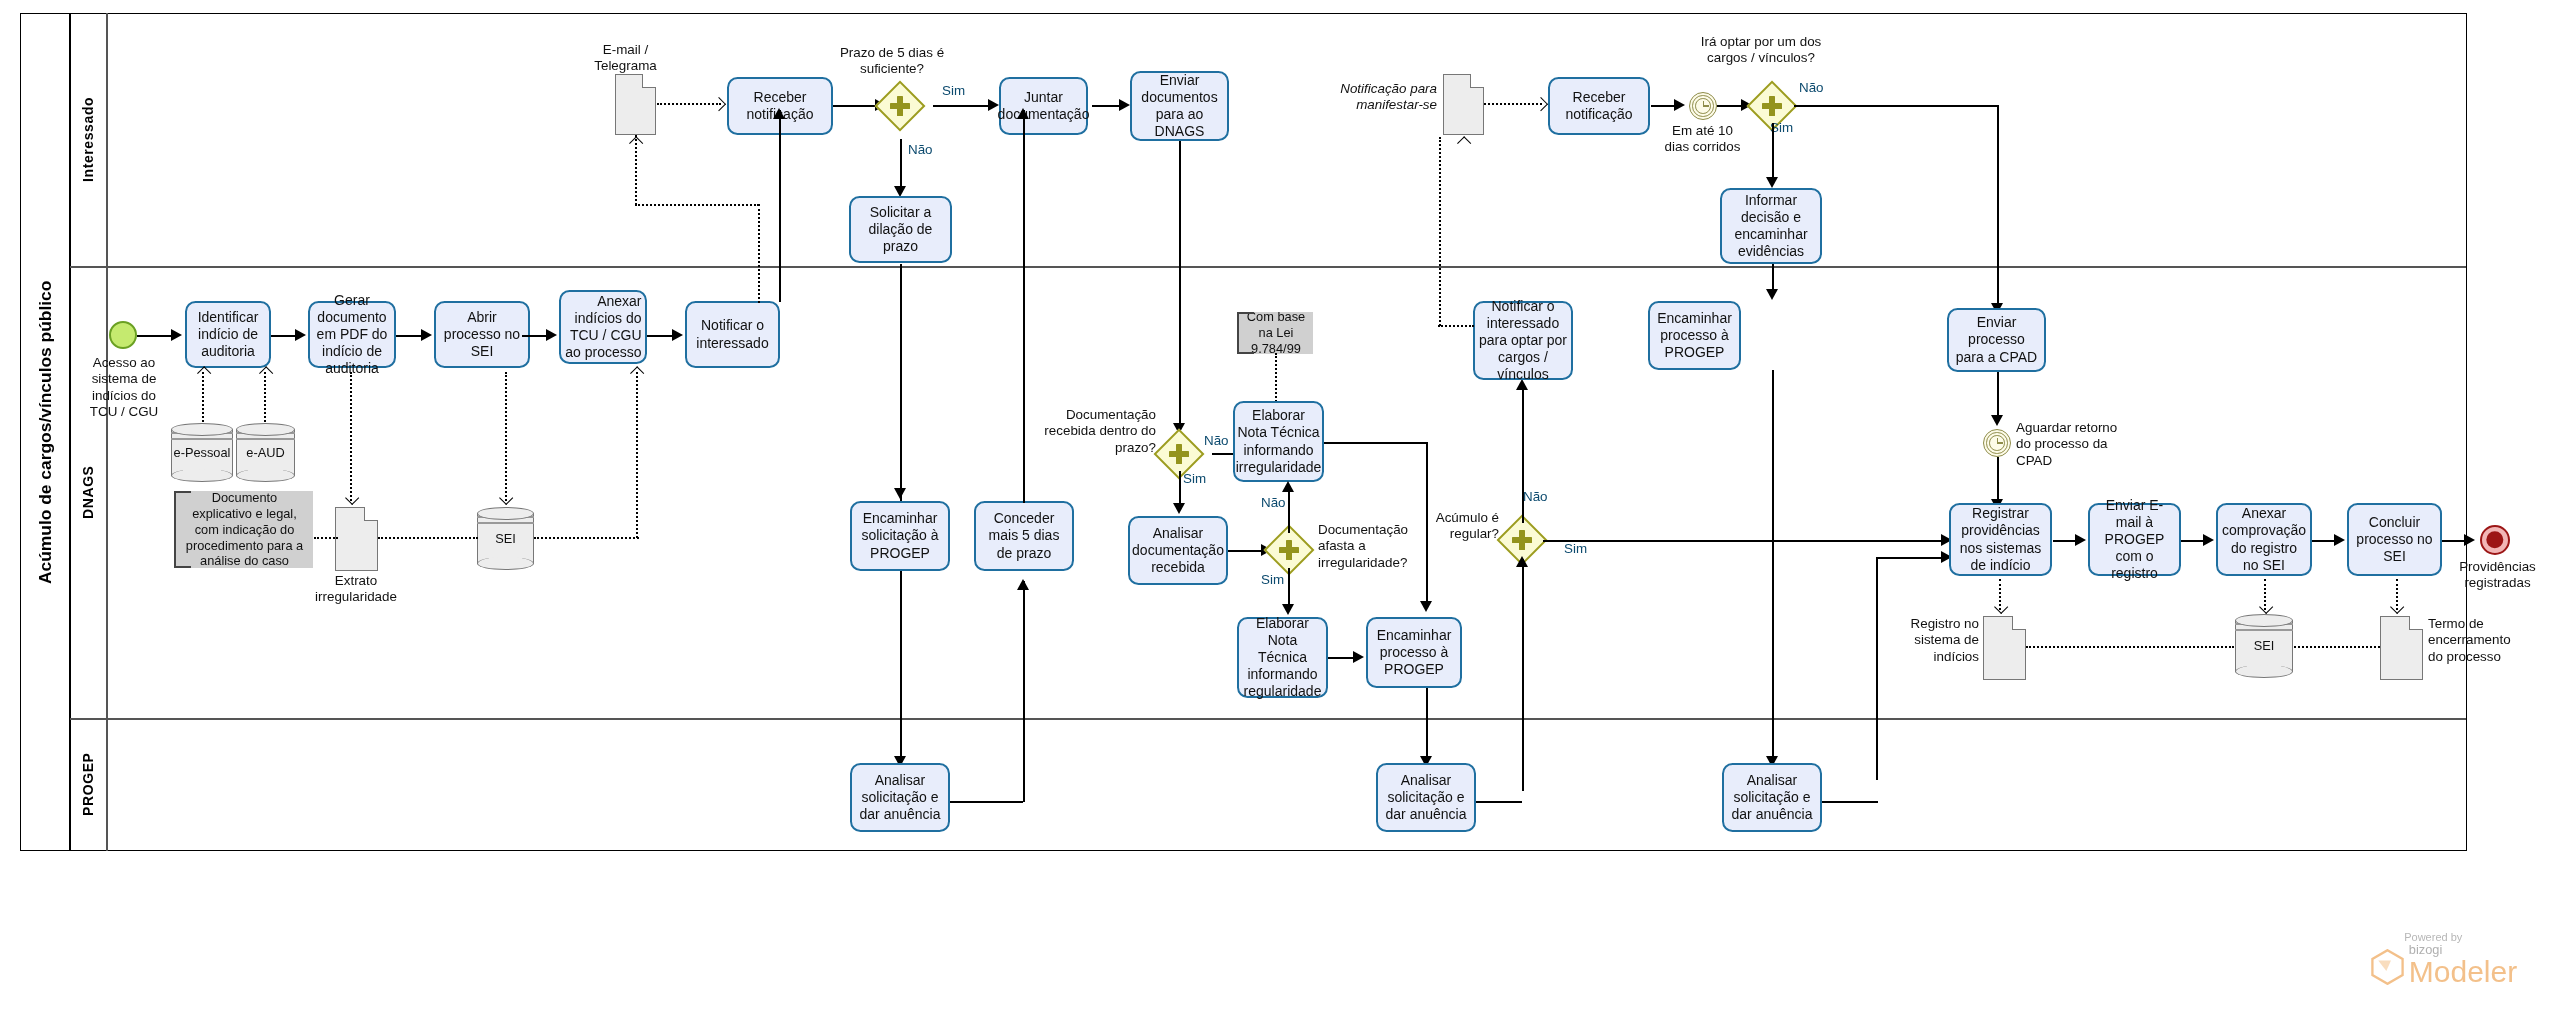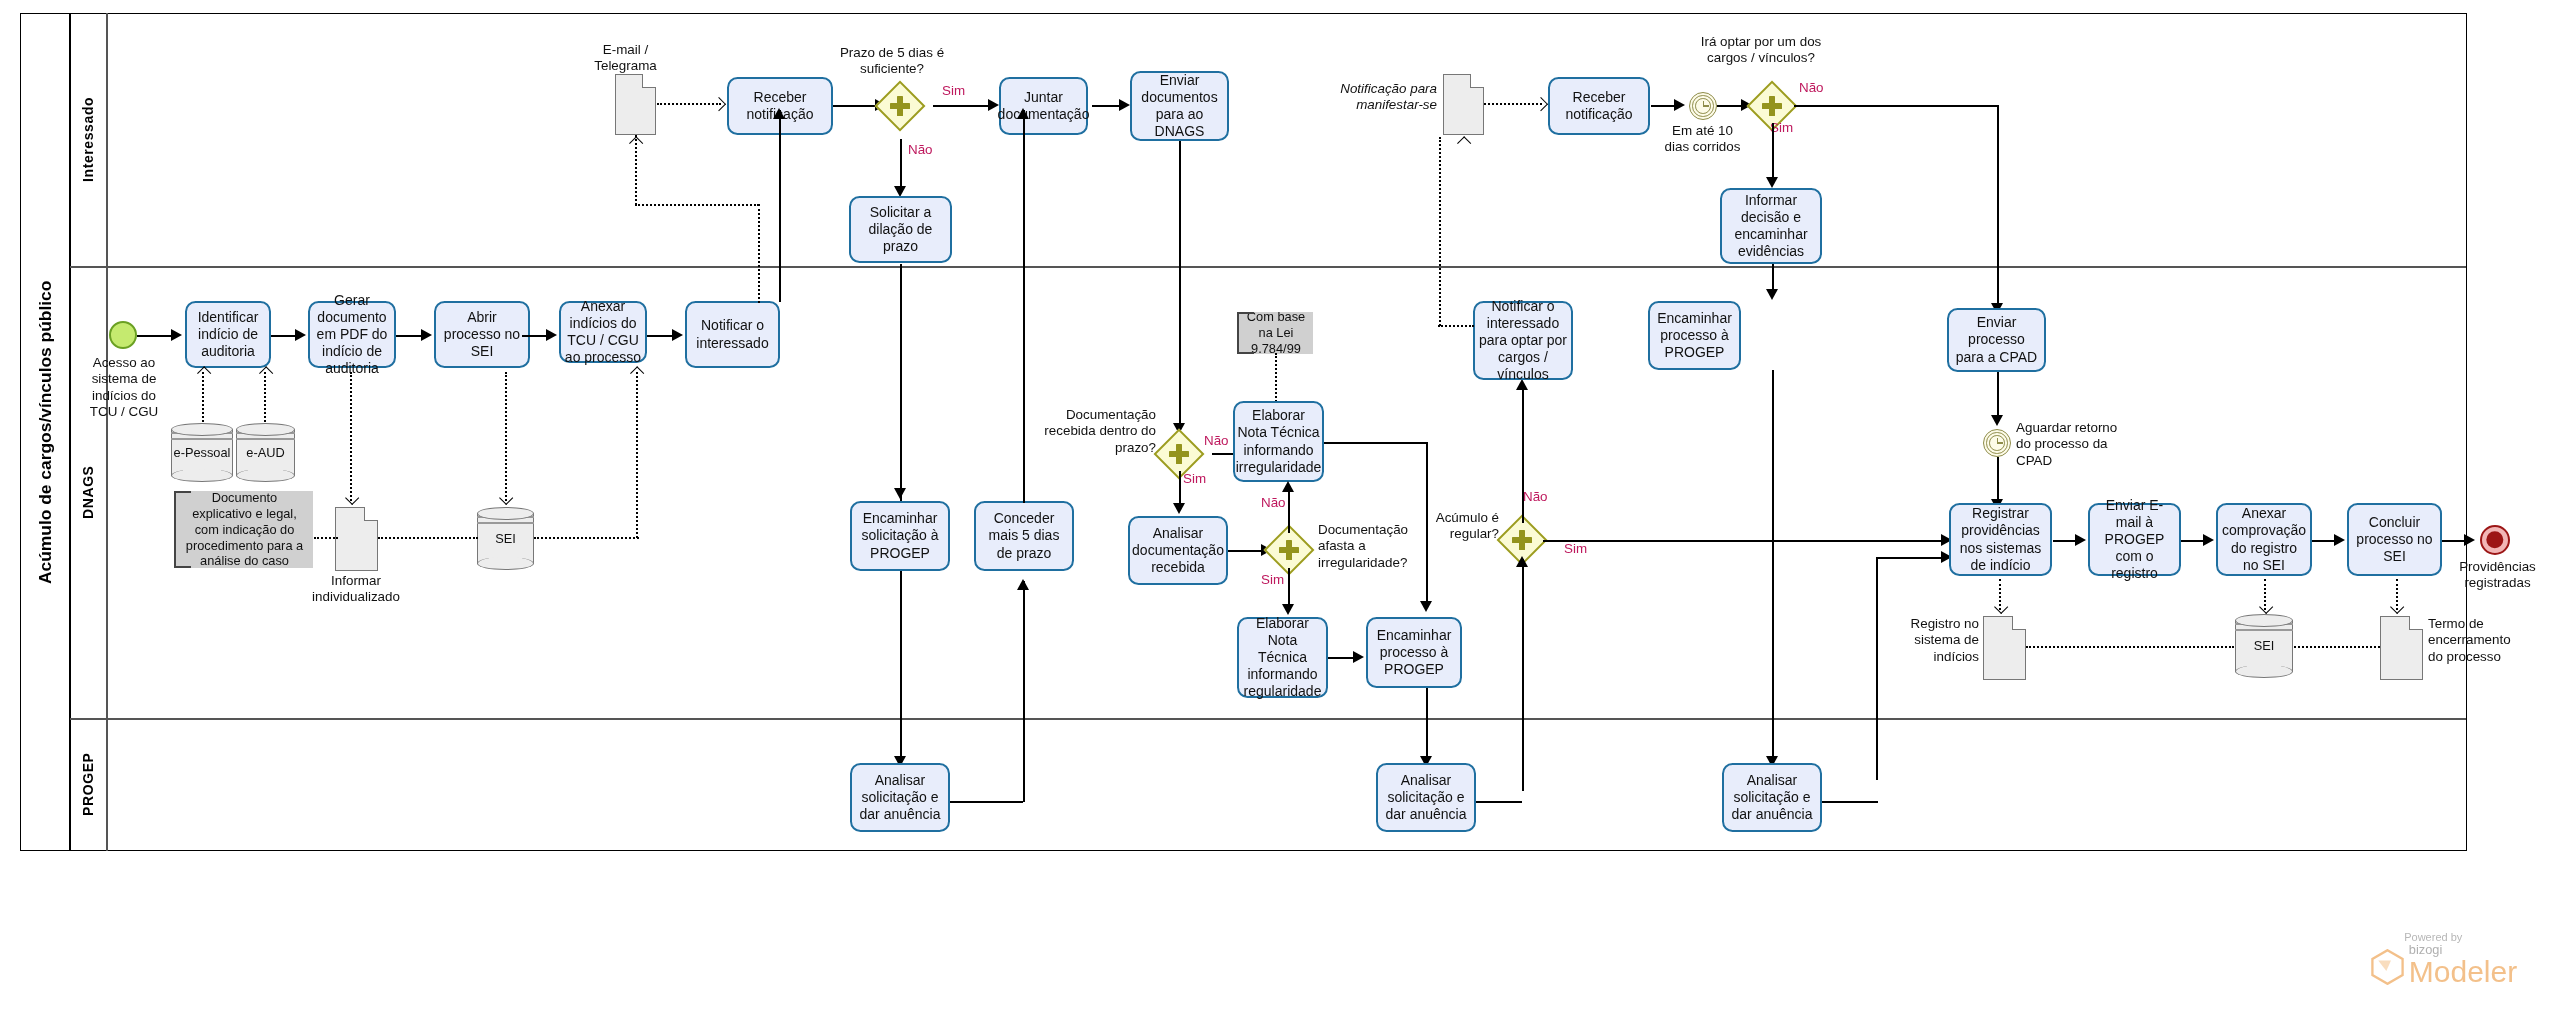--- a/index.html
+++ b/index.html
@@ -68,21 +68,21 @@
   .anno{position:absolute;background:#d0d0d0;border-left:2.3px solid #444;box-sizing:border-box;
         display:flex;align-items:center;justify-content:center;text-align:center;
         font-size:12.8px;line-height:1.25;color:#111;padding:2.3px 4.6px;}
   .anno:before{content:"";position:absolute;left:-2.3px;top:0;width:17.4px;height:2.3px;background:#444;}
   .anno:after{content:"";position:absolute;left:-2.3px;bottom:0;width:17.4px;height:2.3px;background:#444;}
 
   
   .lbl{position:absolute;font-size:13.4px;line-height:1.22;color:#111;text-align:center;}
   .lbl.l{text-align:left;}
   .lbl.r{text-align:right;}
-  .flowlbl{position:absolute;font-size:13.4px;color:#be185d;}
+  .flowlbl{position:absolute;font-size:13.4px;color:#0c4a6e;}
 
   
   .ln{position:absolute;background:#000;}
   .ln.h{height:1.7px;}
   .ln.v{width:1.7px;}
   .dln{position:absolute;}
   .dln.h{height:0;border-top:2.3px dotted #000;}
   .dln.v{width:0;border-left:2.3px dotted #000;}
 
   .arr{position:absolute;width:0;height:0;}
@@ -239,21 +239,21 @@
   </div>
   <div class="ln h" style="left:396px;top:335px;width:30px;"></div>
   <div class="arr r" style="left:421px;top:329px;"></div>
 
   <div class="task" style="left:434px;top:301px;width:96px;height:67px;">
     <span>Abrir processo no SEI</span>
   </div>
   <div class="ln h" style="left:522px;top:335px;width:30px;"></div>
   <div class="arr r" style="left:546px;top:329px;"></div>
 
-  <div class="task" style="left:559px;top:301px;width:88px;height:62px;">
+  <div class="task" style="left:559px;top:290px;width:88px;height:74px;text-align:right;">
     <span>Anexar indícios do TCU / CGU ao processo</span>
   </div>
   <div class="ln h" style="left:647px;top:335px;width:30px;"></div>
   <div class="arr r" style="left:672px;top:329px;"></div>
 
   <div class="task" style="left:685px;top:301px;width:95px;height:67px;">
     <span>Notificar o interessado</span>
   </div>
 
   <div class="ln v" style="left:779px;top:110px;height:192px;"></div>
@@ -288,21 +288,21 @@
   <div class="anno" style="left:174px;top:491px;width:139px;height:77px;">
     <span>Documento explicativo e legal, com indicação do procedimento para a análise do caso</span>
   </div>
 
   <div class="dln v" style="left:350px;top:372px;height:129px;"></div>
   <div class="oarr d" style="left:347px;top:493px;"></div>
   <div class="dobj" style="left:335px;top:507px;width:43px;height:64px;">
     <div class="fold"></div>
   </div>
   <div class="lbl" style="left:309px;top:573px;width:94px;">
-    <span>Informar individualizado</span>
+    <span>Extrato irregularidade</span>
   </div>
 
   <div class="dln v" style="left:505px;top:372px;height:129px;"></div>
   <div class="oarr d" style="left:501px;top:493px;"></div>
   <div class="dstore" style="left:477px;top:507px;width:57px;height:63px;">
     <div class="body"></div>
     <div class="ln" style="left:0;right:0;top:9.3px;height:1.2px;background:#999;"></div>
     <div class="ln" style="left:0;right:0;top:15px;height:1.2px;background:#999;"></div>
     <div class="cap t"></div>
     <div class="cap b"></div>

